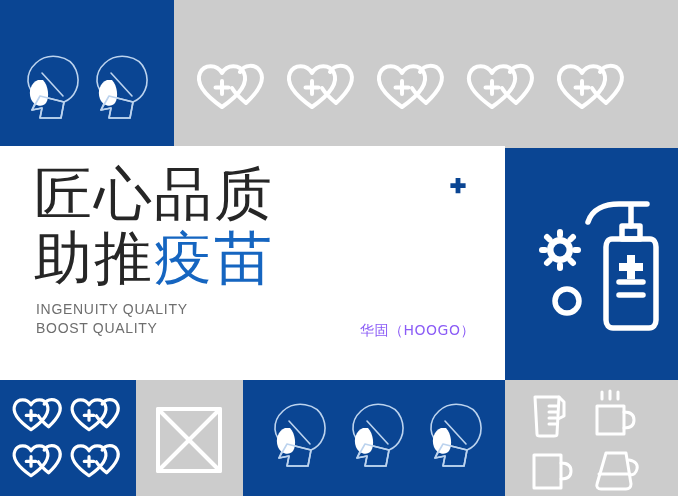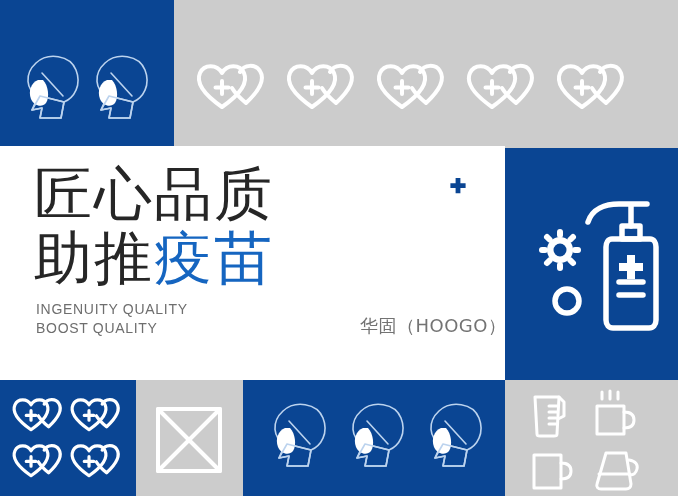--- a/index.html
+++ b/index.html
@@ -39,23 +39,23 @@
   }
   .hl-blue{color:#1565c0;}
   #subtitle{
     position:absolute;left:36px;top:300px;
     font-size:14px;line-height:19px;
     letter-spacing:0.7px;
     color:#6e6e6e;
     font-weight:400;
   }
   #brand{
-    position:absolute;left:360px;top:314px;
-    font-size:18px;
-    color:#737373;
+    position:absolute;left:360px;top:322px;
+    font-size:14px;
+    color:#8b5cf6;
     letter-spacing:0.5px;
     white-space:nowrap;
     font-family:"DejaVu Sans","Liberation Sans",sans-serif;
   }
 
   
   #accent-plus{position:absolute;left:448px;top:176px;width:20px;height:20px;}
 
   
   .icon{position:absolute;}

